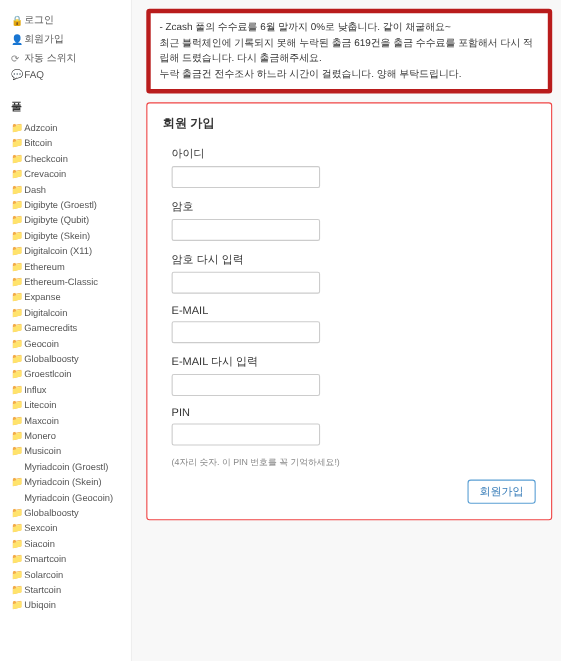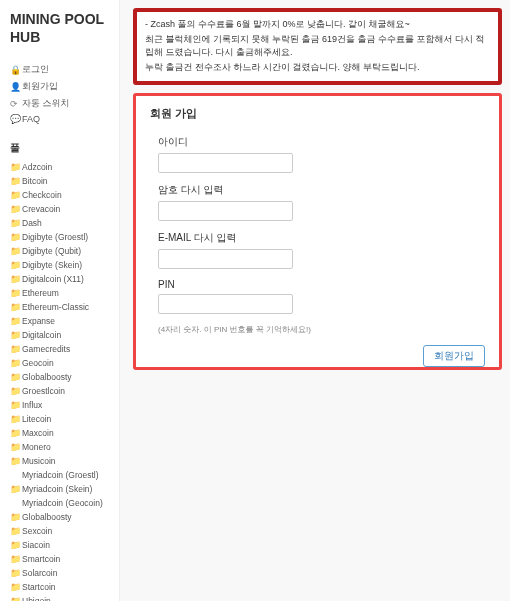--- a/index.html
+++ b/index.html
@@ -8,34 +8,33 @@
 .logo { font-weight: bold; font-size: 14px; line-height: 1.3; margin-bottom: 15px; }
 .nav-section { margin-bottom: 15px; }
 .nav-item { display: flex; align-items: center; padding: 2px 0; color: #555; font-size: 9px; cursor: pointer; }
 .nav-item .icon { width: 12px; display: inline-block; font-size: 9px; color: #888; }
 .pool-header { font-weight: bold; font-size: 10px; margin: 10px 0 5px 0; color: #333; }
 .pool-item { display: flex; align-items: center; padding: 2px 0; color: #555; font-size: 8.5px; cursor: pointer; }
 .pool-item .folder-icon { width: 12px; font-size: 9px; color: #888; }
 .main { margin-left: 125px; padding: 8px; }
 .notice-box { border: 4px solid #b91c1c; border-radius: 3px; padding: 6px 8px; background: #fff; font-size: 9px; color: #333; line-height: 1.5; margin-bottom: 8px; }
 .notice-line { margin-bottom: 1px; }
-.form-card { background: #fff; border: 3px solid #ef4444; border-radius: 3px; padding: 10px 14px 0 14px; }
+.form-card { background: #fff; border: 1px solid #ef4444; border-radius: 3px; padding: 10px 14px 14px 14px; }
 .form-title { font-size: 11px; font-weight: bold; color: #333; margin-bottom: 14px; }
 .form-group { margin-bottom: 10px; padding-left: 8px; }
 .form-label { font-size: 10px; color: #333; margin-bottom: 4px; display: block; }
 .form-input { width: 135px; padding: 3px 5px; border: 1px solid #ccc; border-radius: 2px; font-size: 10px; height: 20px; }
 .form-note { font-size: 8px; color: #888; margin-top: 6px; padding-left: 8px; }
 .form-actions { text-align: right; margin-top: 10px; }
 .submit-btn { padding: 3px 10px; font-size: 10px; border: 1px solid #5a9fd4; background: #fff; color: #337ab7; border-radius: 3px; cursor: pointer; }
 </style>
 </head>
 <body>
 
 <div class="sidebar">
-  <div class="logo">MINING POOL HUB</div>
 
   <div class="nav-section">
     <div class="nav-item">
       <span class="icon">🔒</span>
       <span>로그인</span>
     </div>
     <div class="nav-item">
       <span class="icon">👤</span>
       <span>회원가입</span>
     </div>
@@ -191,24 +190,32 @@
   </div>
 
   <div class="form-card">
     <div class="form-title">회원 가입</div>
 
     <div class="form-group">
       <label class="form-label">아이디</label>
       <input class="form-input" type="text" style="">
     </div>
     <div class="form-group">
+      <label class="form-label">암호</label>
+      <input class="form-input" type="password" style="">
+    </div>
+    <div class="form-group">
       <label class="form-label">암호 다시 입력</label>
       <input class="form-input" type="password" style="">
     </div>
     <div class="form-group">
+      <label class="form-label">E-MAIL</label>
+      <input class="form-input" type="text" style="">
+    </div>
+    <div class="form-group">
       <label class="form-label">E-MAIL 다시 입력</label>
       <input class="form-input" type="text" style="">
     </div>
     <div class="form-group">
       <label class="form-label">PIN</label>
       <input class="form-input" type="text" style="">
     </div>
     <div class="form-note">(4자리 숫자. 이 PIN 번호를 꼭 기억하세요!)</div>
 
     <div class="form-actions">

